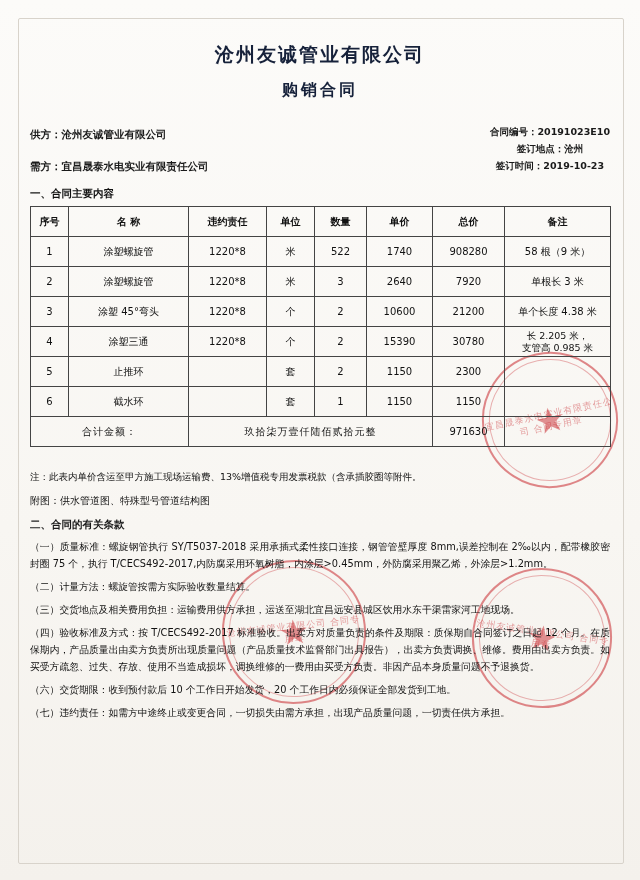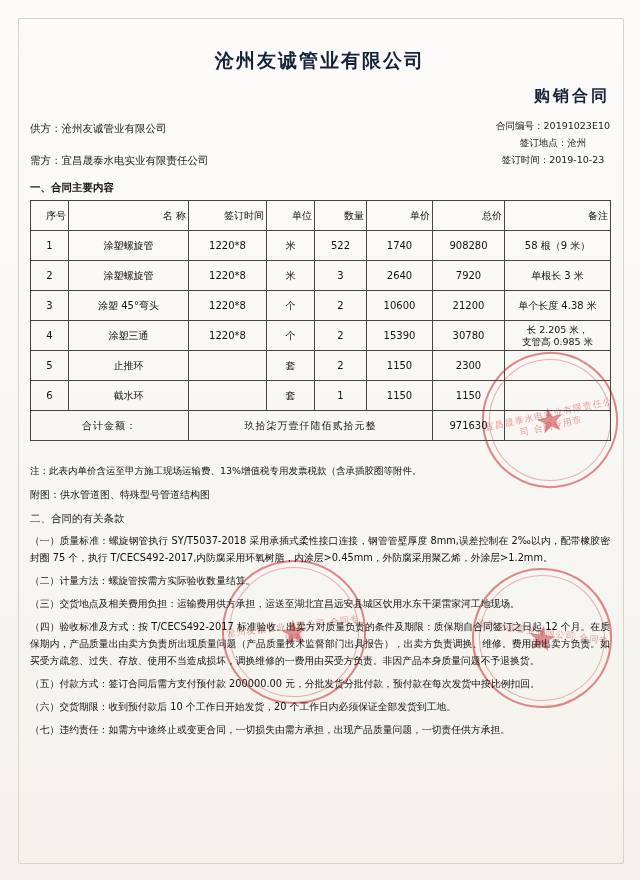--- a/index.html
+++ b/index.html
@@ -14,42 +14,42 @@
   .page{
     position:absolute;
     left:0;top:0;width:640px;height:880px;
     background:linear-gradient(180deg,#fcfbf9 0%,#f8f6f2 60%,#f4f1ec 100%);
   }
   .page-border{
     position:absolute;left:18px;top:18px;width:604px;height:844px;
     border:1px solid #d8d3cb;border-radius:2px;
     pointer-events:none;
   }
-  .content{position:absolute;left:30px;top:26px;width:580px;}
+  .content{position:absolute;left:30px;top:20px;width:580px;}
 
   .company{
     text-align:center;
     font-size:19px;
     font-weight:bold;
     letter-spacing:2px;
     color:#16213a;
     margin-top:22px;
     font-family:"DejaVu Serif","Liberation Serif",serif;
   }
   .doc-title{
-    text-align:right;
+    text-align:center;
     font-size:16px;
     font-weight:bold;
     letter-spacing:3px;
     color:#16213a;
     margin-top:12px;
     font-family:"DejaVu Serif","Liberation Serif",serif;
   }
 
-  .parties{margin-top:12px;position:relative;height:54px;}
+  .parties{margin-top:24px;position:relative;height:54px;font-weight:bold;}
   .party-line{font-size:10.5px;color:#1a1a1a;line-height:18px;}
   .party-line .lbl{letter-spacing:0px;}
   .meta{position:absolute;right:0;top:-2px;text-align:center;font-size:9.5px;line-height:17px;}
 
   .section-head{
     font-size:10.5px;font-weight:bold;margin-top:8px;margin-bottom:5px;color:#111;
   }
 
   table.main{
     border-collapse:collapse;
@@ -59,38 +59,38 @@
   }
   table.main td,table.main th{
     border:1px solid #444;
     text-align:center;
     height:27px;
     padding:1px 2px;
     color:#111;
     font-weight:normal;
     vertical-align:middle;
   }
-  table.main th{font-weight:normal;text-align:right;}
+  table.main th{font-weight:bold;}
   .col-no{width:38px;}
   .col-name{width:120px;}
   .col-spec{width:78px;}
   .col-unit{width:48px;}
   .col-qty{width:52px;}
   .col-price{width:66px;}
   .col-total{width:72px;}
   .col-note{width:106px;}
   .two-line{line-height:12px;font-size:9.5px;}
   .total-label{letter-spacing:1px;}
   .amt-cn{letter-spacing:1px;}
 
   .note{
     font-size:9.5px;margin-top:22px;line-height:15px;color:#111;
   }
   .attach{font-size:10px;margin-top:10px;color:#111;}
-  .clause-head{font-size:10.5px;font-weight:normal;margin-top:10px;margin-bottom:4px;}
+  .clause-head{font-size:10.5px;font-weight:bold;margin-top:10px;margin-bottom:4px;}
   .clause{
     font-size:9.8px;line-height:17px;margin-top:6px;color:#111;
     text-align:justify;
   }
 
   
   .stamp{
     position:absolute;
     border-radius:50%;
     pointer-events:none;
@@ -198,21 +198,21 @@
           <col class="col-unit">
         <col class="col-qty">
           <col class="col-price">
           <col class="col-total">
           <col class="col-note">
       </colgroup>
       <thead>
         <tr>
           <th>序号</th>
           <th>名 称</th>
-          <th>签订时间</th>
+          <th>违约责任</th>
           <th>单位</th>
           <th>数量</th>
           <th>单价</th>
           <th>总价</th>
           <th>备注</th>
         </tr>
       </thead>
       <tbody>
         <tr>
           <td>1</td>
@@ -295,23 +295,20 @@
     <div class="clause">
       <span>（二）</span><span>计量方法：螺旋管按需方实际验收数量结算。</span>
     </div>
     <div class="clause">
       <span>（三）</span><span>交货地点及相关费用负担：运输费用供方承担，运送至湖北宜昌远安县城区饮用水东干渠雷家河工地现场。</span>
     </div>
     <div class="clause">
       <span>（四）</span><span>验收标准及方式：按 T/CECS492-2017 标准验收。出卖方对质量负责的条件及期限：质保期自合同签订之日起 12 个月。在质保期内，产品质量出由卖方负责所出现质量问题（产品质量技术监督部门出具报告），出卖方负责调换、维修。费用由出卖方负责。如买受方疏忽、过失、存放、使用不当造成损坏，调换维修的一费用由买受方负责。非因产品本身质量问题不予退换货。</span>
     </div>
     <div class="clause">
-      <span>（五）</span><span>付款方式：签订合同后需方支付预付款 200000.00 元，分批发货分批付款，预付款在每次发货中按比例扣回。</span>
-    </div>
-    <div class="clause">
       <span>（六）</span><span>交货期限：收到预付款后 10 个工作日开始发货，20 个工作日内必须保证全部发货到工地。</span>
     </div>
     <div class="clause">
       <span>（七）</span><span>违约责任：如需方中途终止或变更合同，一切损失由需方承担，出现产品质量问题，一切责任供方承担。</span>
     </div>
 
   </div>
 </div>
 
 </body></html>

